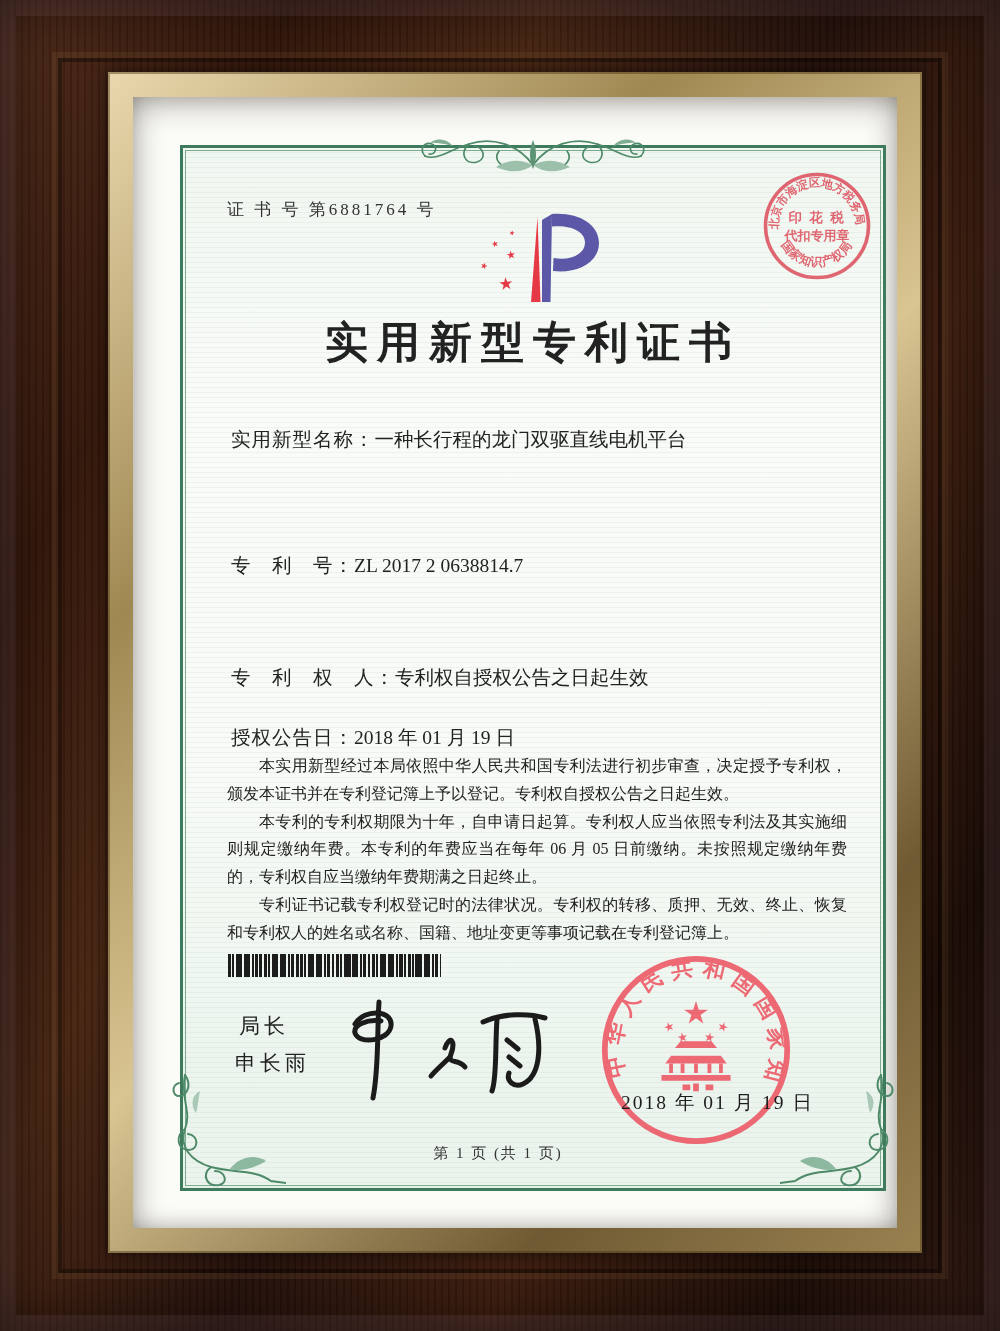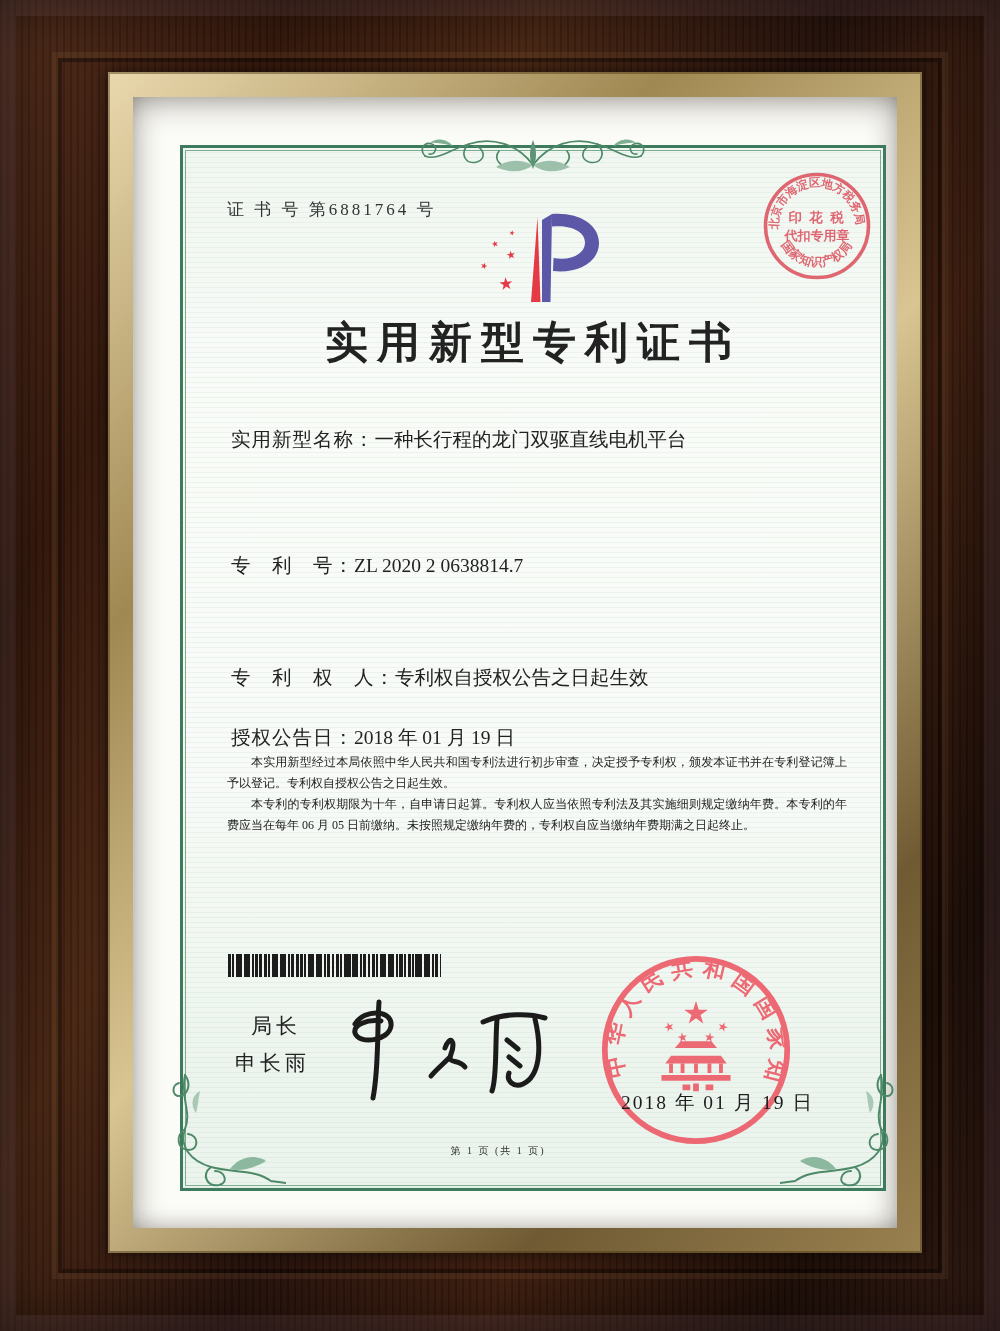--- a/index.html
+++ b/index.html
@@ -31,34 +31,34 @@
       linear-gradient(180deg,rgba(170,205,185,0.14),rgba(170,205,185,0.03) 25%,rgba(170,205,185,0.05) 60%,rgba(150,195,170,0.16) 92%),
       repeating-linear-gradient(0deg,rgba(115,170,140,0.10) 0 1px,transparent 1px 5px);}
   .cert::before{content:'';position:absolute;inset:2px;border:1px solid #7cab90;pointer-events:none;}
   .abs{position:absolute;}
   
   .cert-number{left:44px;top:50px;font-size:17px;letter-spacing:3px;color:#333;}
   .title{left:0;right:0;top:166px;text-align:center;font-size:43px;font-weight:600;
          letter-spacing:9px;color:#222;}
   .field{left:48px;width:620px;font-size:19.5px;color:#222;white-space:nowrap;}
   .field .lab{letter-spacing:1px;}
-  .paras{left:44px;top:604px;width:620px;font-size:12px;line-height:1.74;
+  .paras{left:44px;top:604px;width:620px;font-size:16px;line-height:1.74;
          text-align:justify;color:#222;}
   .paras p{margin:0;text-indent:2em;}
   .barcode{left:45px;top:806px;width:213px;height:23px;
     background-image:
       repeating-linear-gradient(90deg,#1c1c1c 0 2px,transparent 2px 4px),
       repeating-linear-gradient(90deg,#1c1c1c 0 3px,transparent 3px 9px),
       repeating-linear-gradient(90deg,transparent 0 5px,#1c1c1c 5px 6px,transparent 6px 13px);}
-  .sig-title{left:68px;top:864px;font-size:21px;letter-spacing:4px;color:#222;
+  .sig-title{left:56px;top:864px;font-size:21px;letter-spacing:4px;color:#222;
              font-family:Liberation Sans, sans-serif;}
   .sig-name{left:52px;top:901px;font-size:21px;letter-spacing:4px;color:#222;
             font-family:"Liberation Sans",sans-serif;}
   .issue-date{left:438px;top:941px;font-size:19.5px;letter-spacing:2px;color:#1c1c1c;z-index:5;}
-  .footer{left:0;right:70px;top:996px;text-align:center;font-size:10px;
+  .footer{left:0;right:70px;top:996px;text-align:center;font-size:15px;
           letter-spacing:2px;color:#333;}
   svg text{font-family:"Liberation Serif",serif;}
 </style>
 </head>
 <body>
 
 <div class="page">
   <div class="frame-wood"></div>
   <div class="frame-gold">
     <div class="paper">
@@ -133,32 +133,33 @@
             <use href="#star" transform="translate(30,79) scale(6.8) rotate(-6)"></use>
           </g>
         </svg>
 
         <div class="abs field" style="top:278px;">
           <span class="lab">实用新型名称：</span><span>一种长行程的龙门双驱直线电机平台</span>
         </div>
 
         <div class="abs title">实用新型专利证书</div>
         <div class="abs field" style="top:404px;">
-          <span class="lab">专　利　号：</span><span>ZL 2020 2 0638814.7</span>
+          <span class="lab">专　利　号：</span><span>ZL 2017 2 0638814.7</span>
         </div>
         <div class="abs field" style="top:516px;">
           <span class="lab">专　利　权　人：</span><span>专利权自授权公告之日起生效</span>
         </div>
         <div class="abs field" style="top:576px;">
           <span class="lab">授权公告日：</span><span>2018 年 01 月 19 日</span>
         </div>
 
         <div class="abs paras">
           <p>本实用新型经过本局依照中华人民共和国专利法进行初步审查，决定授予专利权，颁发本证书并在专利登记簿上予以登记。专利权自授权公告之日起生效。</p>
           <p>本专利的专利权期限为十年，自申请日起算。专利权人应当依照专利法及其实施细则规定缴纳年费。本专利的年费应当在每年 06 月 05 日前缴纳。未按照规定缴纳年费的，专利权自应当缴纳年费期满之日起终止。</p>
+          <p>专利证书记载专利权登记时的法律状况。专利权的转移、质押、无效、终止、恢复和专利权人的姓名或名称、国籍、地址变更等事项记载在专利登记簿上。</p>
         </div>
 
         <div class="abs barcode"></div>
 
         <div class="abs sig-title">局长</div>
         <div class="abs sig-name">申长雨</div>
         <svg class="abs" style="left:140px;top:840px;" width="250" height="120" viewBox="0 0 250 120">
           <g stroke="#1b1b1b" stroke-width="5" fill="none" stroke-linecap="round" stroke-linejoin="round">
             <path d="M56,14 C54,42 56,80 50,110"></path>
             <path d="M32,36 C42,20 70,22 68,38 C66,53 36,57 32,45 C30,37 44,31 58,33"></path>

